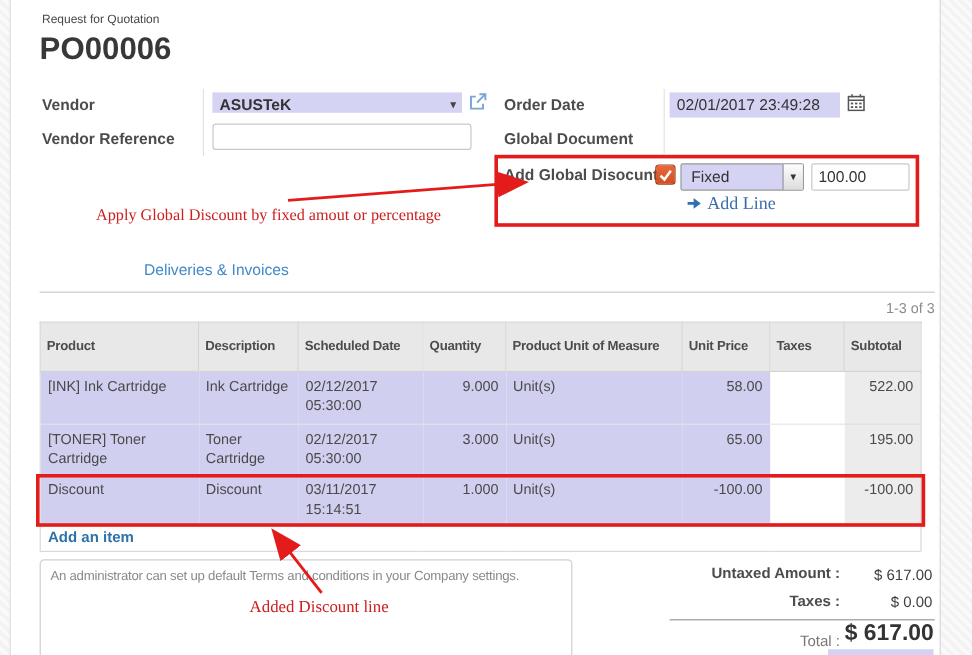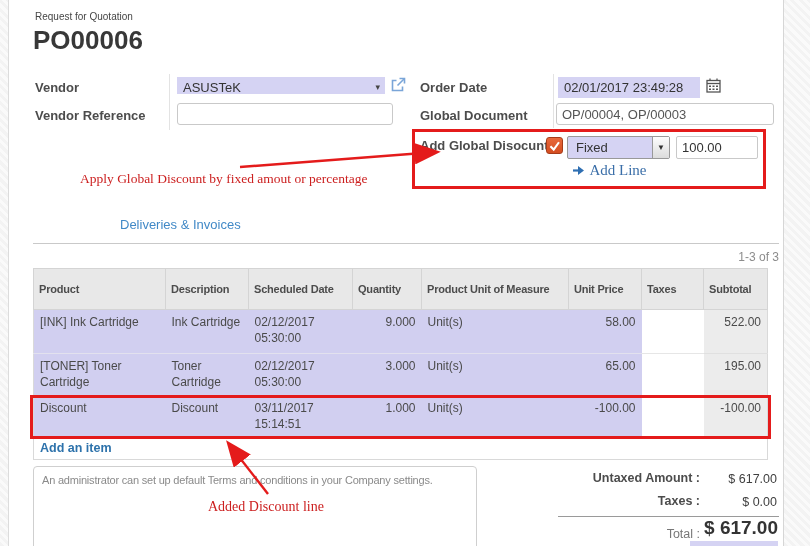--- a/index.html
+++ b/index.html
@@ -99,21 +99,21 @@
 <div id="frame">
 
   <div class="stripe stripe-left"></div>
   <div class="stripe stripe-right"></div>
 
   <div class="abs doc-type">Request for Quotation</div>
   <div class="abs doc-number">PO00006</div>
 
   <div class="abs vsep" style="left:169px; top:74px; height:56px;"></div>
   <div class="abs flabel" style="left:35px; top:80px;">Vendor</div>
-  <div class="abs lav" style="left:177px; top:77px; width:208px; height:17px;">
+  <div class="abs lav" style="left:177px; top:77px; width:208px; height:17px;font-weight:bold;">
     <div class="field-text">ASUSTeK</div>
     <div class="caret">▾</div>
   </div>
   <div class="abs" style="left:390px; top:76px;">
     <svg width="17" height="17" viewBox="0 0 17 17">
       <path d="M6.5,4.5 H2.5 V14.5 H12.5 V10.5" fill="none" stroke="#7aa5d8" stroke-width="1.6"></path>
       <path d="M7.5,9.5 L14,3" fill="none" stroke="#7aa5d8" stroke-width="1.6"></path>
       <path d="M9.5,2.5 H14.5 V7.5" fill="none" stroke="#7aa5d8" stroke-width="1.6"></path>
     </svg>
   </div>
@@ -133,21 +133,20 @@
       <line x1="11" y1="0.5" x2="11" y2="3" stroke="#555" stroke-width="1.3"></line>
       <rect x="3" y="7.5" width="2" height="1.5" fill="#555"></rect>
         <rect x="6.5" y="7.5" width="2" height="1.5" fill="#555"></rect>
       <rect x="10" y="7.5" width="2" height="1.5" fill="#555"></rect>
         <rect x="3" y="10.5" width="2" height="1.5" fill="#555"></rect>
       <rect x="6.5" y="10.5" width="2" height="1.5" fill="#555"></rect>
         <rect x="10" y="10.5" width="2" height="1.5" fill="#555"></rect>
     </svg>
   </div>
   <div class="abs flabel" style="left:420px; top:108px;">Global Document</div>
-  <input class="abs txt" style="left: 556px; top: 103px; width: 218px; height: 22px;" value="OP/00004, OP/00003">
 
   <div class="abs flabel" style="left:420px; top:138px;">Add Global Disocunt</div>
   <div class="abs chk" style="left:546px; top:137px;">
     <svg width="13" height="13" viewBox="0 0 16 16">
       <polyline points="3,9 7,13 13.5,4" fill="none" stroke="#fff" stroke-width="2.6"></polyline>
     </svg>
   </div>
   <div class="abs sel" style="left:567px; top:136px; width:103px; height:23px;">
     <div class="sel-text">Fixed</div>
     <div class="sel-btn">▼</div>

